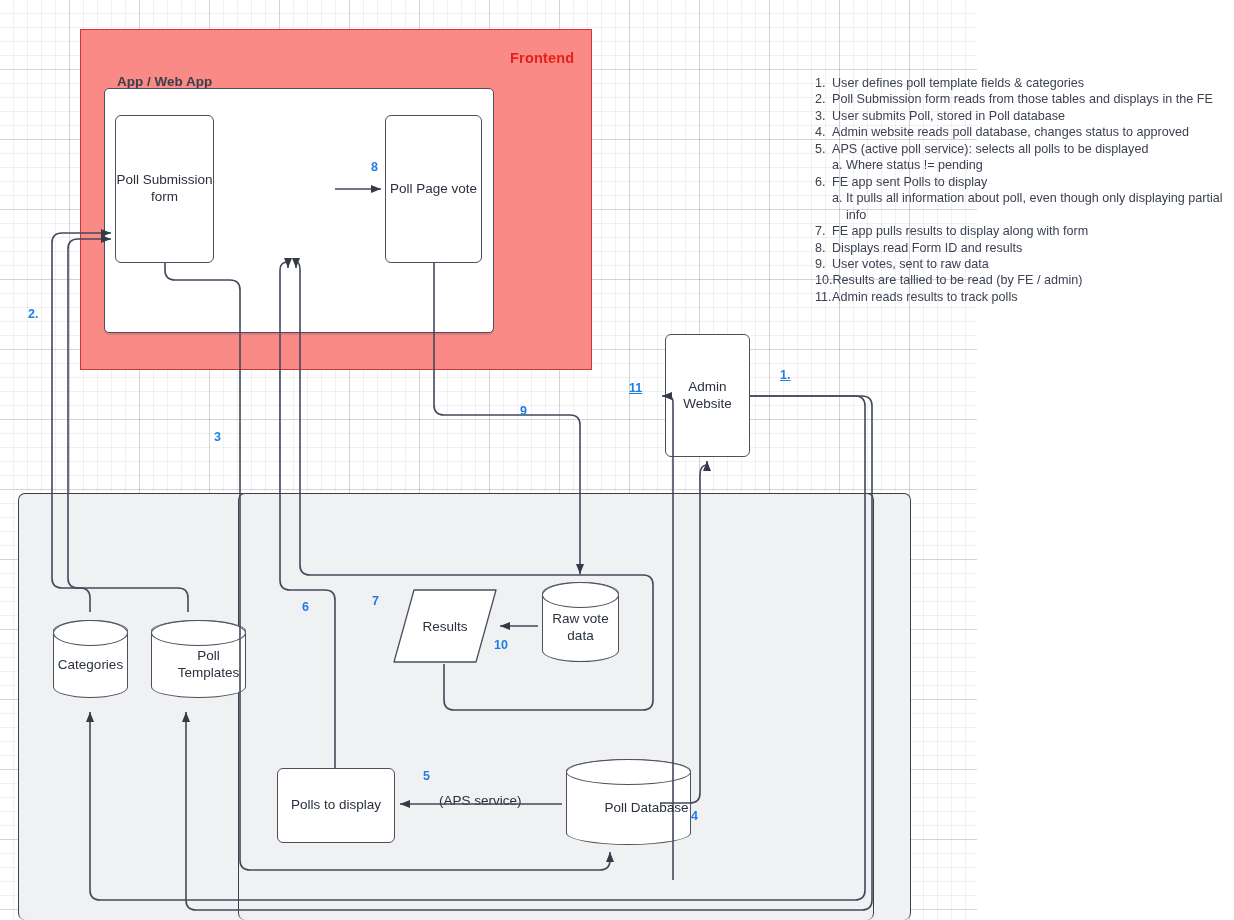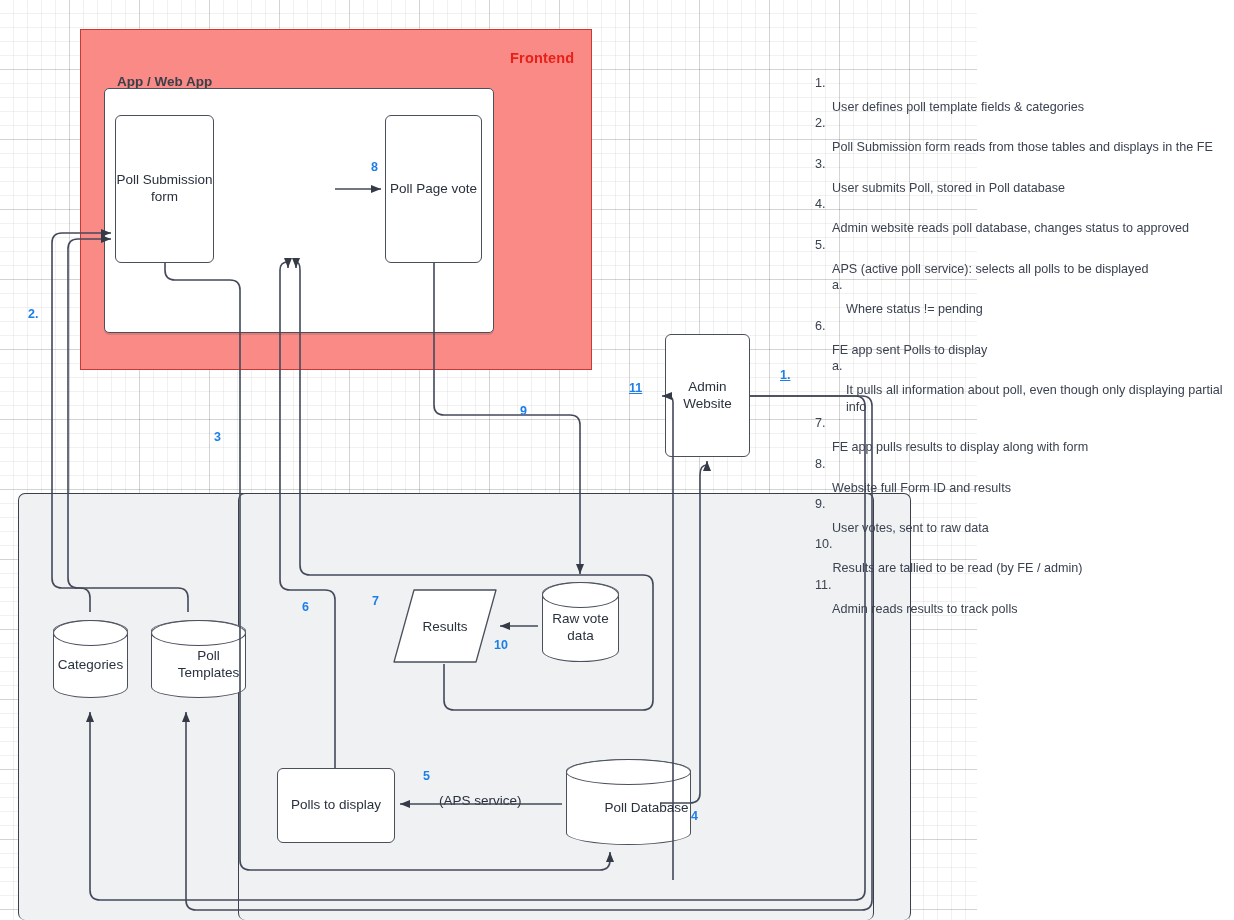--- a/index.html
+++ b/index.html
@@ -93,21 +93,21 @@
   }
 
   
   .legend{
     position:absolute;left:815px;top:75px;width:412px;
     color:#3b4250;font-size:12.6px;line-height:16.45px;
   }
   .legend ol{margin:0;padding:0;list-style:none;}
   .legend li{display:flex;align-items:flex-start;}
   .legend .mk{flex:0 0 auto;min-width:17px;text-align:left;}
-  .legend .tx{flex:1 1 auto;margin-top:24px;}
+  .legend .tx{flex:1 1 auto;}
   .legend li.sub{padding-left:17px;}
   .legend li.sub .mk{min-width:14px;}
 </style>
 </head>
 <body>
 
 <div id="canvas">
 
   <div class="backend-outer"></div>
   <div class="backend-inner"></div>
@@ -267,21 +267,21 @@
         <li class="sub">
           <span class="mk">a.</span>
           <span class="tx">It pulls all information about poll, even though only displaying partial info</span>
         </li>
         <li class="">
           <span class="mk">7.</span>
           <span class="tx">FE app pulls results to display along with form</span>
         </li>
         <li class="">
           <span class="mk">8.</span>
-          <span class="tx">Website full Form ID and results</span>
+          <span class="tx">Displays read Form ID and results</span>
         </li>
         <li class="">
           <span class="mk">9.</span>
           <span class="tx">User votes, sent to raw data</span>
         </li>
         <li class="">
           <span class="mk">10.</span>
           <span class="tx">Results are tallied to be read (by FE / admin)</span>
         </li>
         <li class="">

